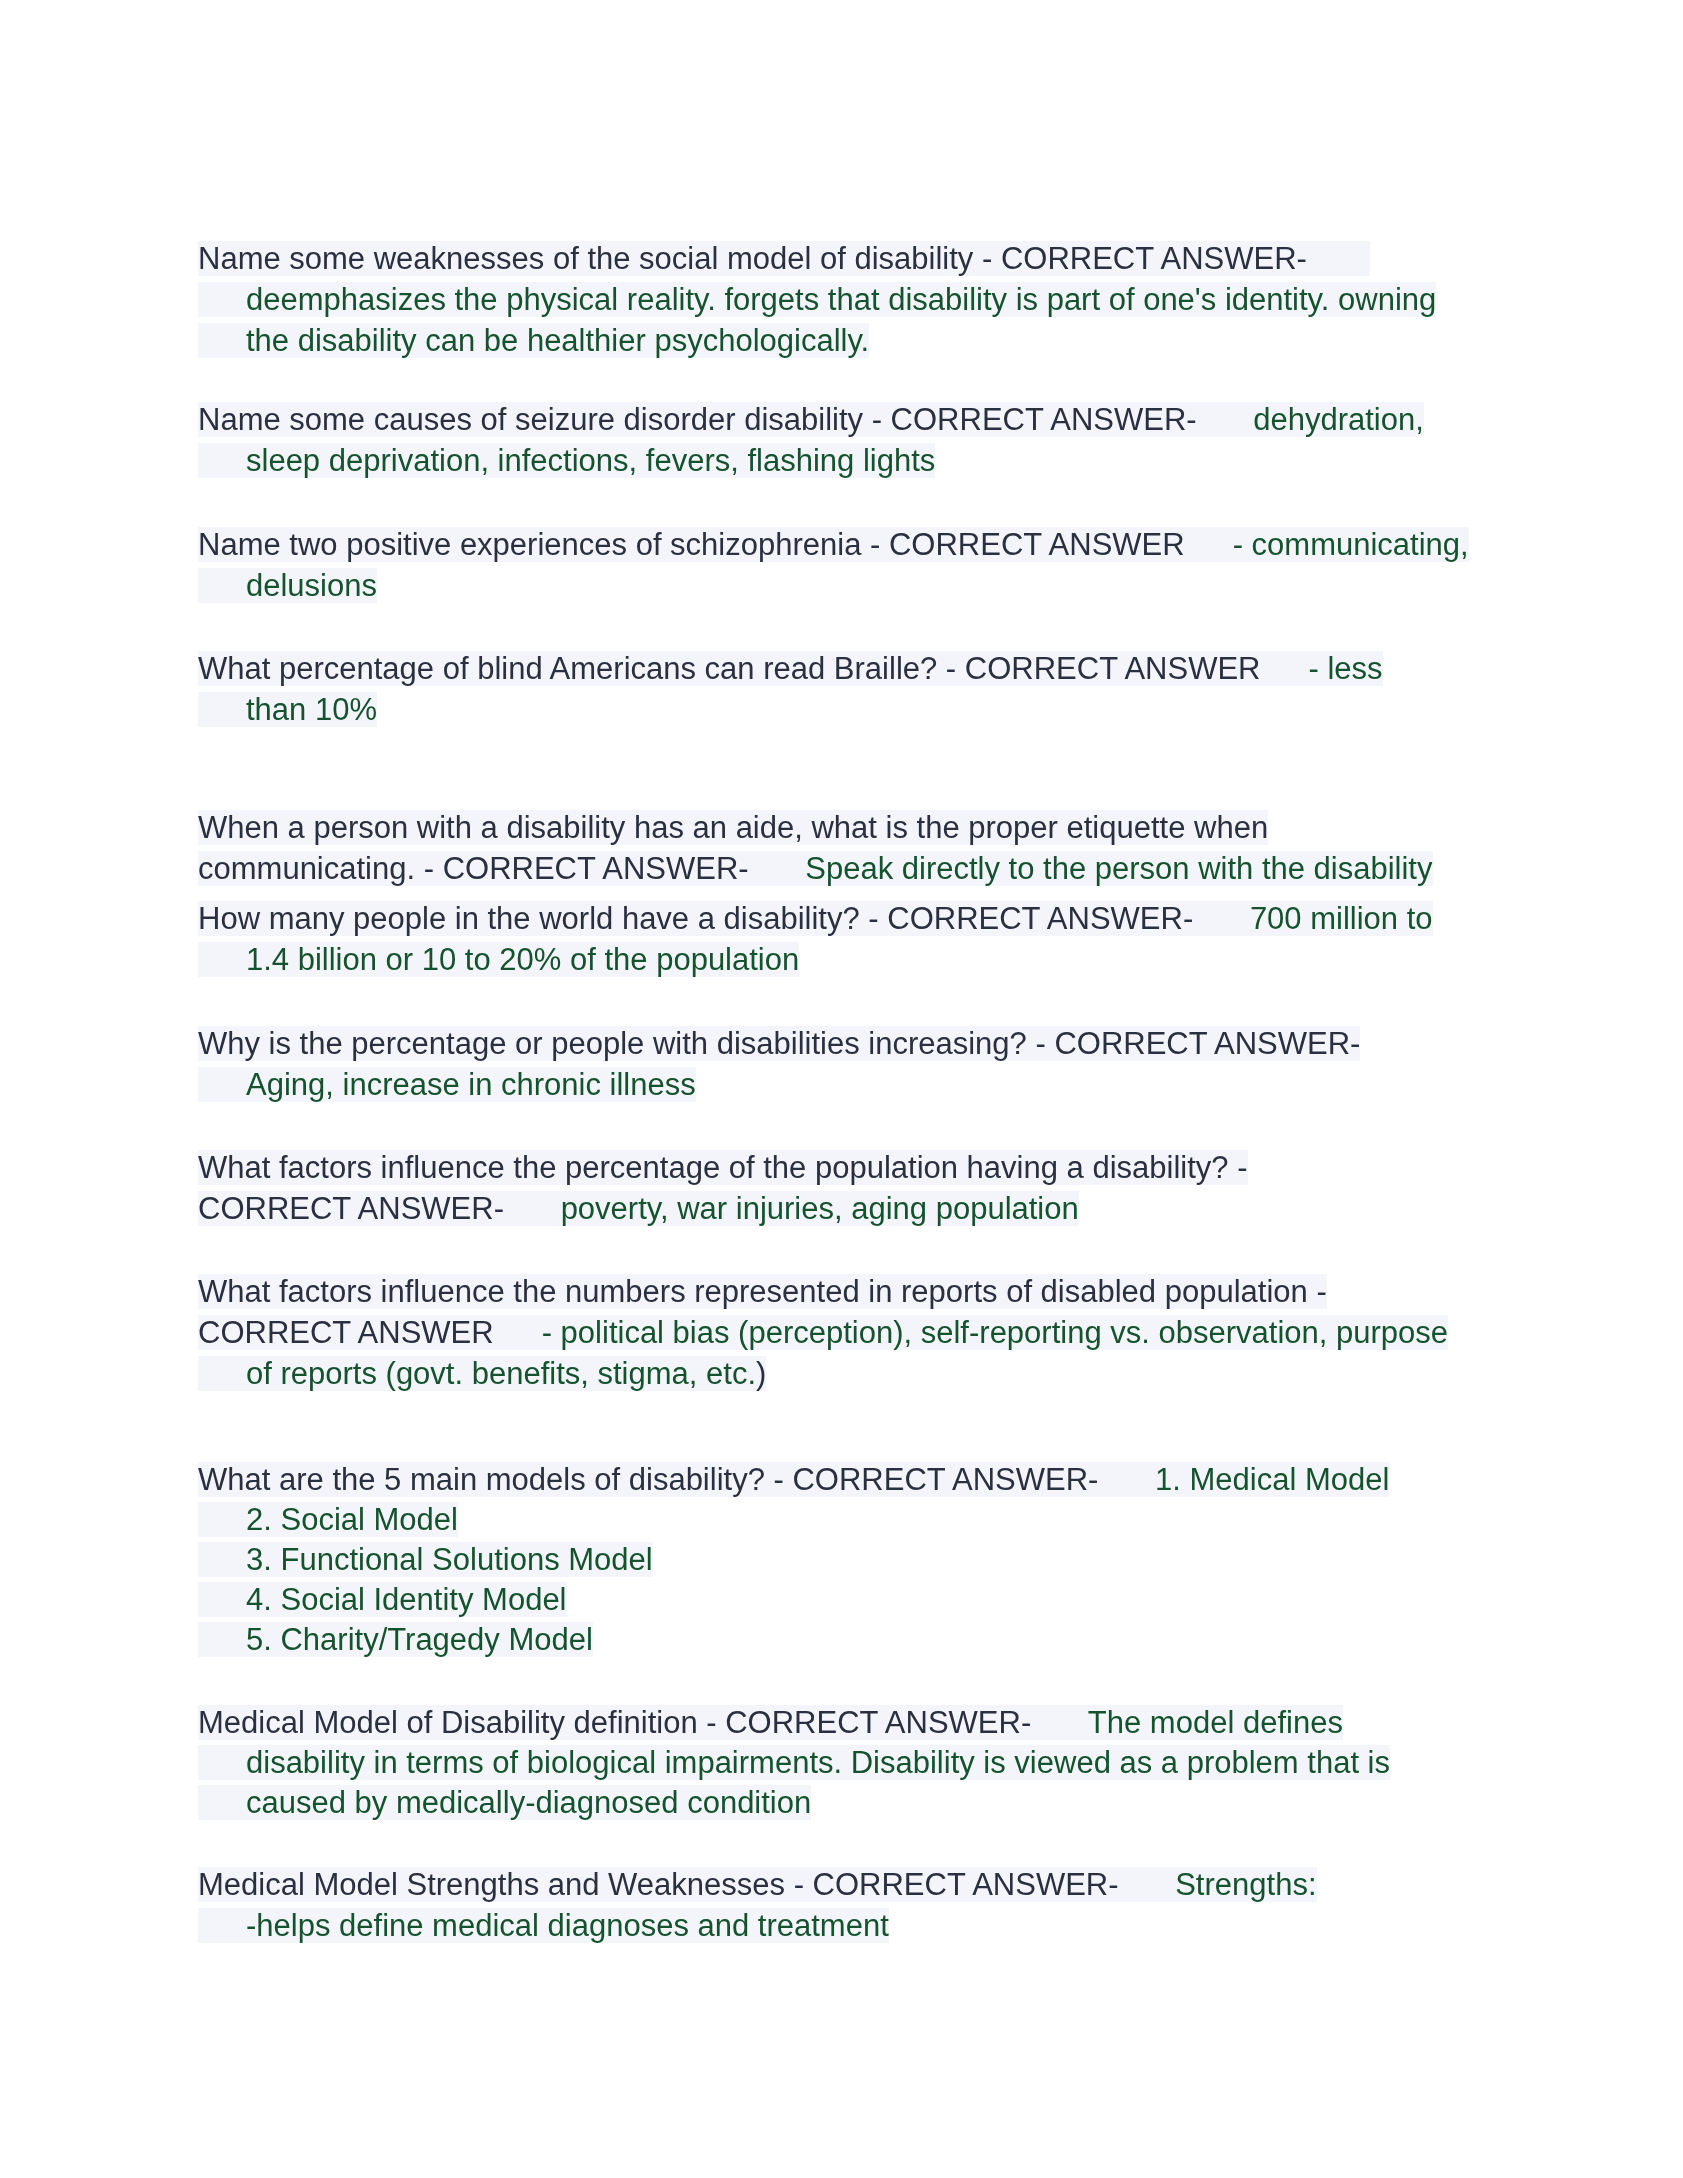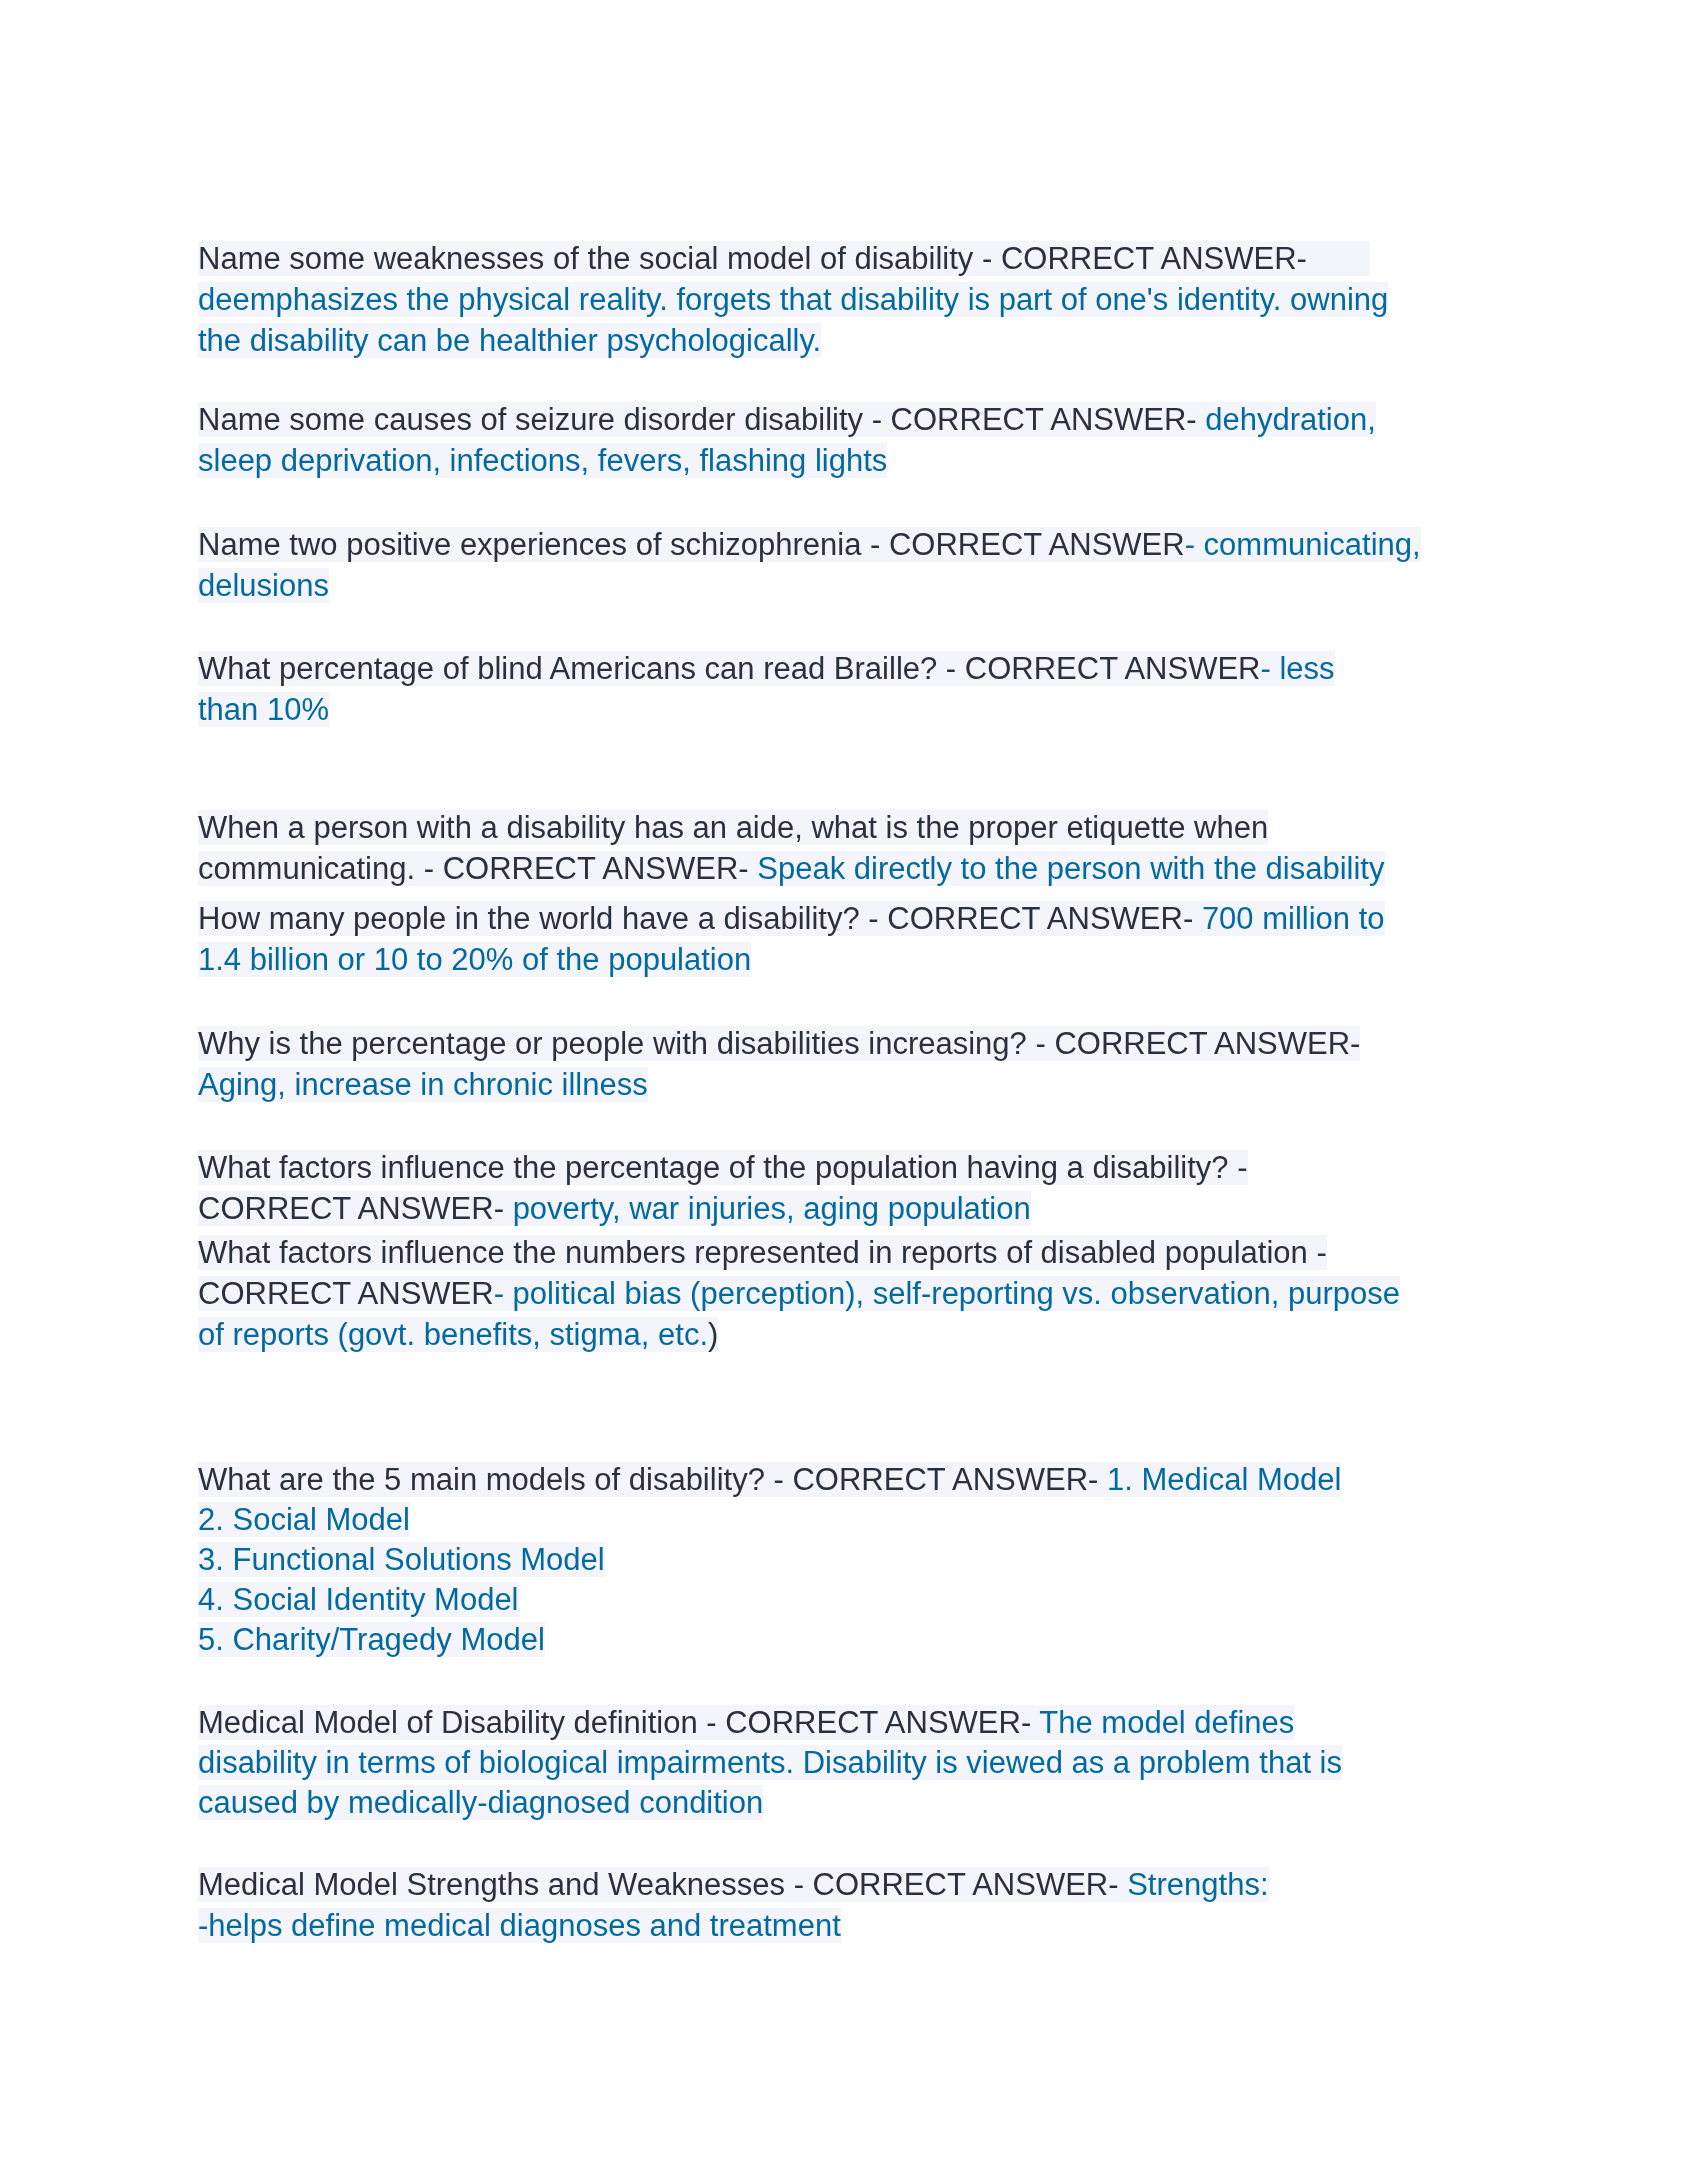--- a/index.html
+++ b/index.html
@@ -2,21 +2,21 @@
 <html><head>
 <meta charset="utf-8">
 <style>
   html, body { margin:0; padding:0; background:#ffffff; }
   body { width:1683px; height:2178px; position:relative; overflow:hidden;
          font-family:"Liberation Sans", sans-serif; }
   .qa { position:absolute; left:198px; width:1297px; font-size:31px; line-height:41px; color:#2b3040; }
   .line { display:block; white-space:nowrap; }
   .hl { background:#f4f5fa; }
   .q { color:#2b3040; }
-  .a { color:#0369a1; }
+  .a { color:#14532d;margin-left:48px; }
 </style>
 </head>
 <body>
 
 <div class="qa" style="top:238px;">
   <span class="line"><span class="hl" style="padding-right:63px;margin-top:39px;"><span class="q">Name some weaknesses of the social model of disability - CORRECT ANSWER-</span></span></span>
   <span class="line"><span class="hl"><span class="a">deemphasizes the physical reality. forgets that disability is part of one's identity. owning</span></span></span>
   <span class="line"><span class="hl"><span class="a">the disability can be healthier psychologically.</span></span></span>
 </div>
 
@@ -48,21 +48,21 @@
 <div class="qa" style="top:1023px;">
   <span class="line"><span class="hl"><span class="q">Why is the percentage or people with disabilities increasing? - CORRECT ANSWER-</span></span></span>
   <span class="line"><span class="hl"><span class="a">Aging, increase in chronic illness</span></span></span>
 </div>
 
 <div class="qa" style="top:1147px;">
   <span class="line"><span class="hl"><span class="q">What factors influence the percentage of the population having a disability? -</span></span></span>
   <span class="line"><span class="hl"><span class="q">CORRECT ANSWER- </span><span class="a">poverty, war injuries, aging population</span></span></span>
 </div>
 
-<div class="qa" style="top:1232px;">
+<div class="qa" style="top:1271px;">
   <span class="line"><span class="hl"><span class="q">What factors influence the numbers represented in reports of disabled population -</span></span></span>
   <span class="line"><span class="hl"><span class="q">CORRECT ANSWER</span><span class="a">- political bias (perception), self-reporting vs. observation, purpose</span></span></span>
   <span class="line"><span class="hl"><span class="a">of reports (govt. benefits, stigma, etc.</span><span class="q">)</span></span></span>
 </div>
 
 <div class="qa" style="top:1460px; line-height:40px;">
   <span class="line"><span class="hl"><span class="q">What are the 5 main models of disability? - CORRECT ANSWER- </span><span class="a">1. Medical Model</span></span></span>
   <span class="line"><span class="hl"><span class="a">2. Social Model</span></span></span>
   <span class="line"><span class="hl"><span class="a">3. Functional Solutions Model</span></span></span>
   <span class="line"><span class="hl"><span class="a">4. Social Identity Model</span></span></span>

